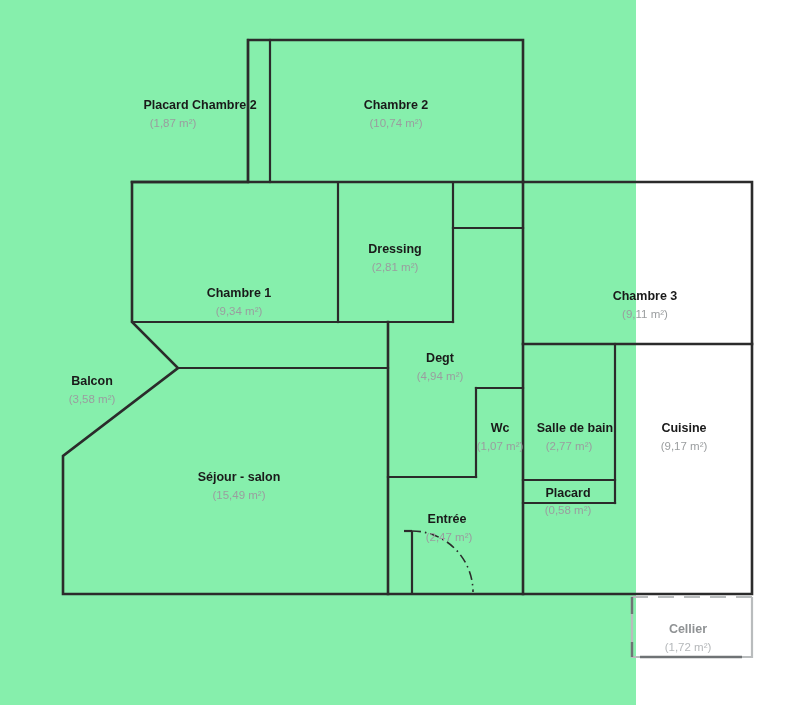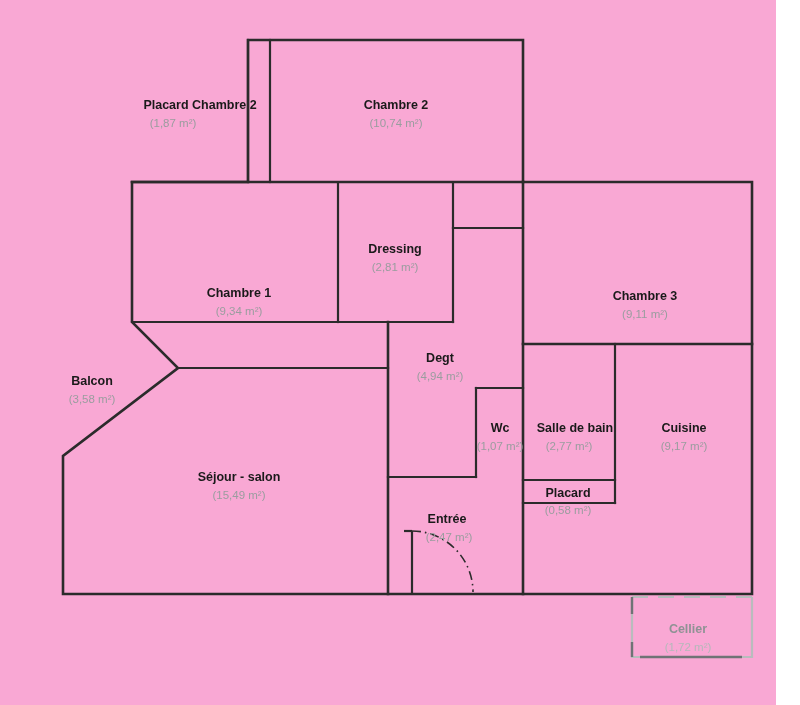--- a/index.html
+++ b/index.html
@@ -8,23 +8,23 @@
     background: #ffffff;
   }
   body {
     width: 800px;
     height: 705px;
     font-family: "Liberation Sans", sans-serif;
     overflow: hidden;
   }
   #floorplan-wrap {
     position: relative;
-    width: 776px;
+    width: 636px;
     height: 705px;
-    background: #f9a8d4;
+    background: #86efac;
   }
   svg#plan {
     display: block;
     width: 800px;
     height: 705px;
   }
   .wall {
     stroke: #2b2b2b;
     stroke-width: 2.6;
     fill: none;

